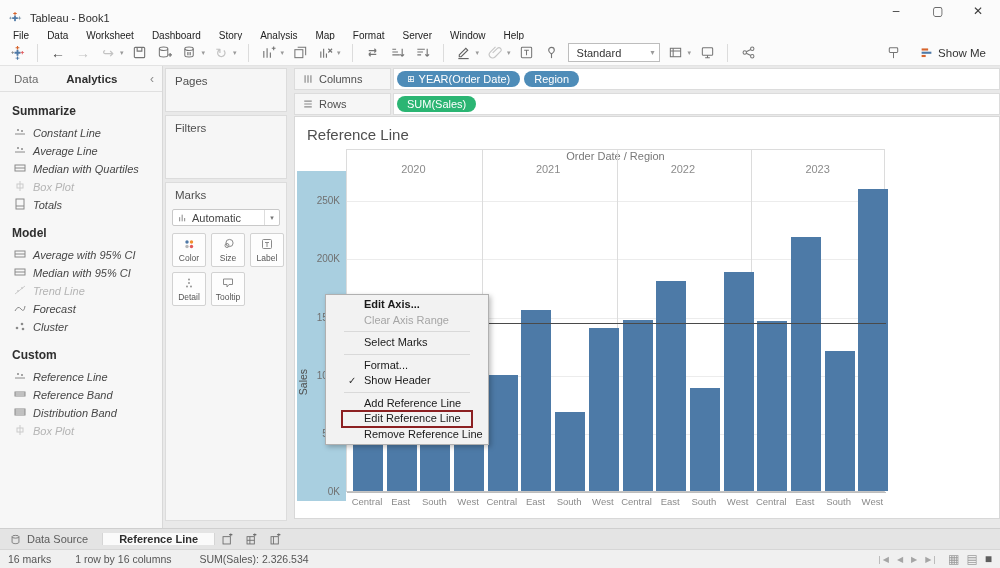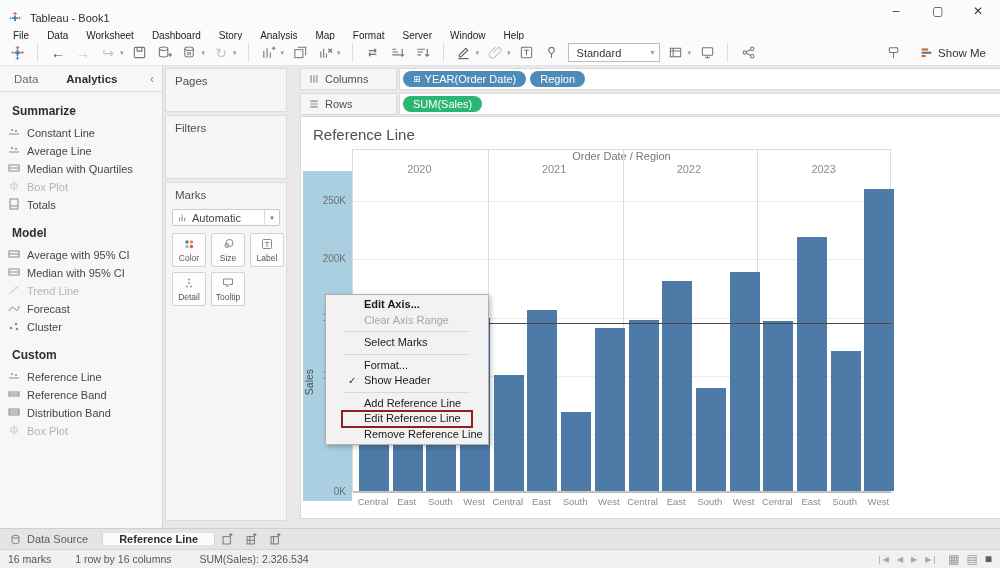--- a/index.html
+++ b/index.html
@@ -35,38 +35,38 @@
   
   .workspace { position:absolute; left:0; top:66px; width:1000px; height:462px; background:#e9e9e9; }
 
   
   .sidebar { position:absolute; left:0; top:0; width:163px; height:462px; background:#f7f7f7; border-right:1px solid #d8d8d8; }
   .side-tabs { height:26px; display:flex; align-items:center; border-bottom:1px solid #e0e0e0; }
   .side-tab { padding:0 14px; color:#6b6b6b; font-size:11.5px; }
   .side-tab.active { font-weight:bold; color:#2f2f2f; }
   .collapse { margin-left:auto; margin-right:8px; color:#8a8a8a; font-size:12px; }
   .side-title { font-weight:bold; font-size:12px; color:#2f2f2f; padding:12px 0 6px 12px; }
-  .side-item { display:flex; align-items:center; gap:7px; padding:2px 0 2px 8px; color:#464646; font-size:11px; }
+  .side-item { display:flex; align-items:center; gap:7px; padding:2px 0 2px 14px; color:#464646; font-size:11px;font-style:italic; }
   .side-item.disabled { color:#b4b4b4; }
   .side-item.disabled svg { opacity:.4; }
 
   
   .card { position:absolute; left:165px; width:122px; background:#f6f6f6; border:1px solid #dcdcdc; }
   .card-label { padding:6px 0 0 9px; color:#4f4f4f; font-size:11.5px; }
   .card.pages { top:2px; height:44px; }
   .card.filters { top:49px; height:64px; }
   .card.marks { top:116px; height:339px; }
   .mark-dd { margin:8px 6px 0 6px; height:17px; background:#fff; border:1px solid #c9c9c9; border-radius:2px; display:flex; align-items:center; padding-left:5px; gap:4px; color:#444; }
   .mark-dd .dd-caret { margin-left:auto; width:15px; height:15px; border-left:1px solid #ddd; display:flex; align-items:center; justify-content:center; font-size:7px; color:#777; }
   .marks-grid { display:flex; flex-wrap:wrap; gap:5px; padding:7px 0 0 6px; width:122px; }
   .mbtn { width:34px; height:34px; background:#fdfdfd; border:1px solid #d2d2d2; border-radius:2px; display:flex; flex-direction:column; align-items:center; justify-content:center; gap:1px; }
   .mbtn span { font-size:8.5px; color:#555; }
 
   
-  .sheetarea { position:absolute; left:300px; top:0; width:572px; height:455px; }
+  .sheetarea { position:absolute; left:294px; top:0; width:572px; height:455px; }
   .shelf-label { position:absolute; left:0; width:97px; height:22px; background:#f6f6f6; border:1px solid #dcdcdc; display:flex; align-items:center; gap:6px; padding-left:8px; color:#4f4f4f; }
   .shelf-box { position:absolute; left:99px; width:607px; height:22px; background:#fff; border:1px solid #dcdcdc; display:flex; align-items:center; padding-left:3px; }
   .pill { display:inline-flex; align-items:center; height:16px; border-radius:9px; padding:0 10px; color:#fff; font-size:11px; margin-right:4px; white-space:nowrap; }
   .pill .pill-x { font-size:9px; margin-right:4px; }
 
   .viewcard { position:absolute; left:0; top:50px; width:706px; height:403px; background:#fff; border:1px solid #d8d8d8; }
   .view-title { padding:9px 12px; font-size:15px; color:#4f4f4f; }
   .colheader { position:absolute; left:51px; top:33px; width:539px; text-align:center; font-size:11px; color:#787878; }
   .headzone { position:absolute; left:51px; top:32px; width:539px; height:30px; border-top:1px solid #dcdcdc; border-left:1px solid #dcdcdc; border-right:1px solid #dcdcdc; }
   .yearlabel { position:absolute; top:46px; width:60px; text-align:center; font-size:11px; color:#8b8b8b; }

